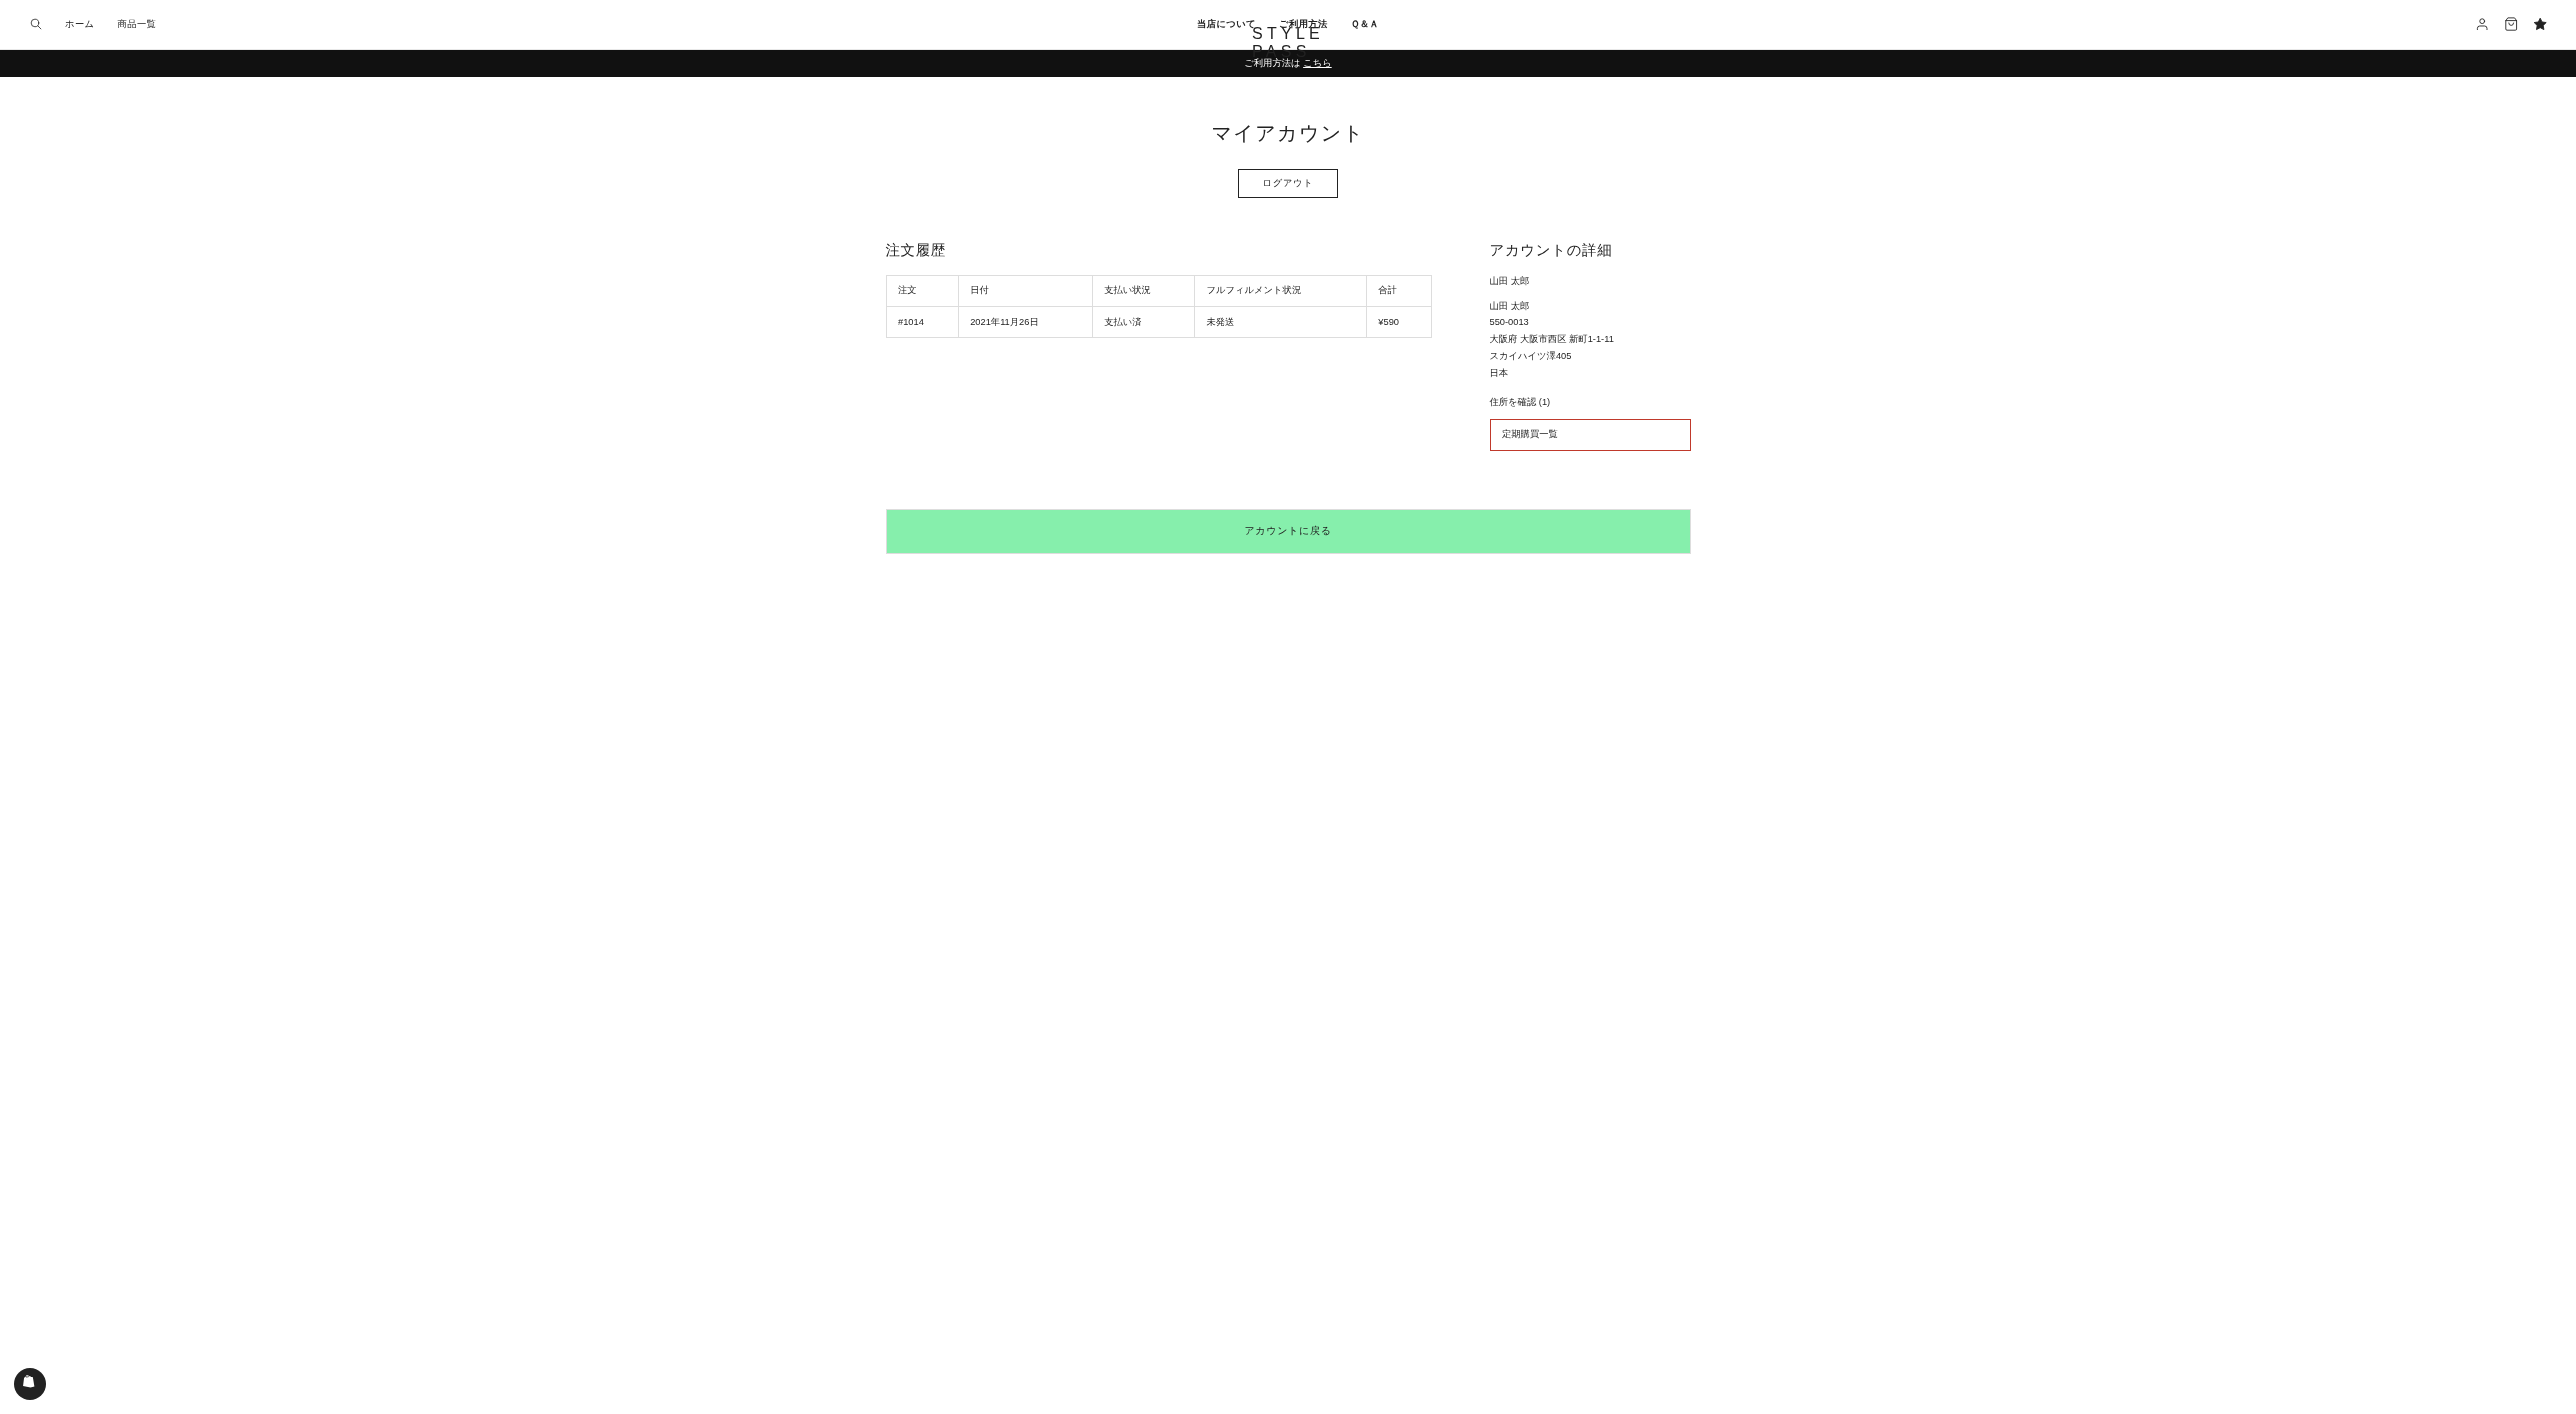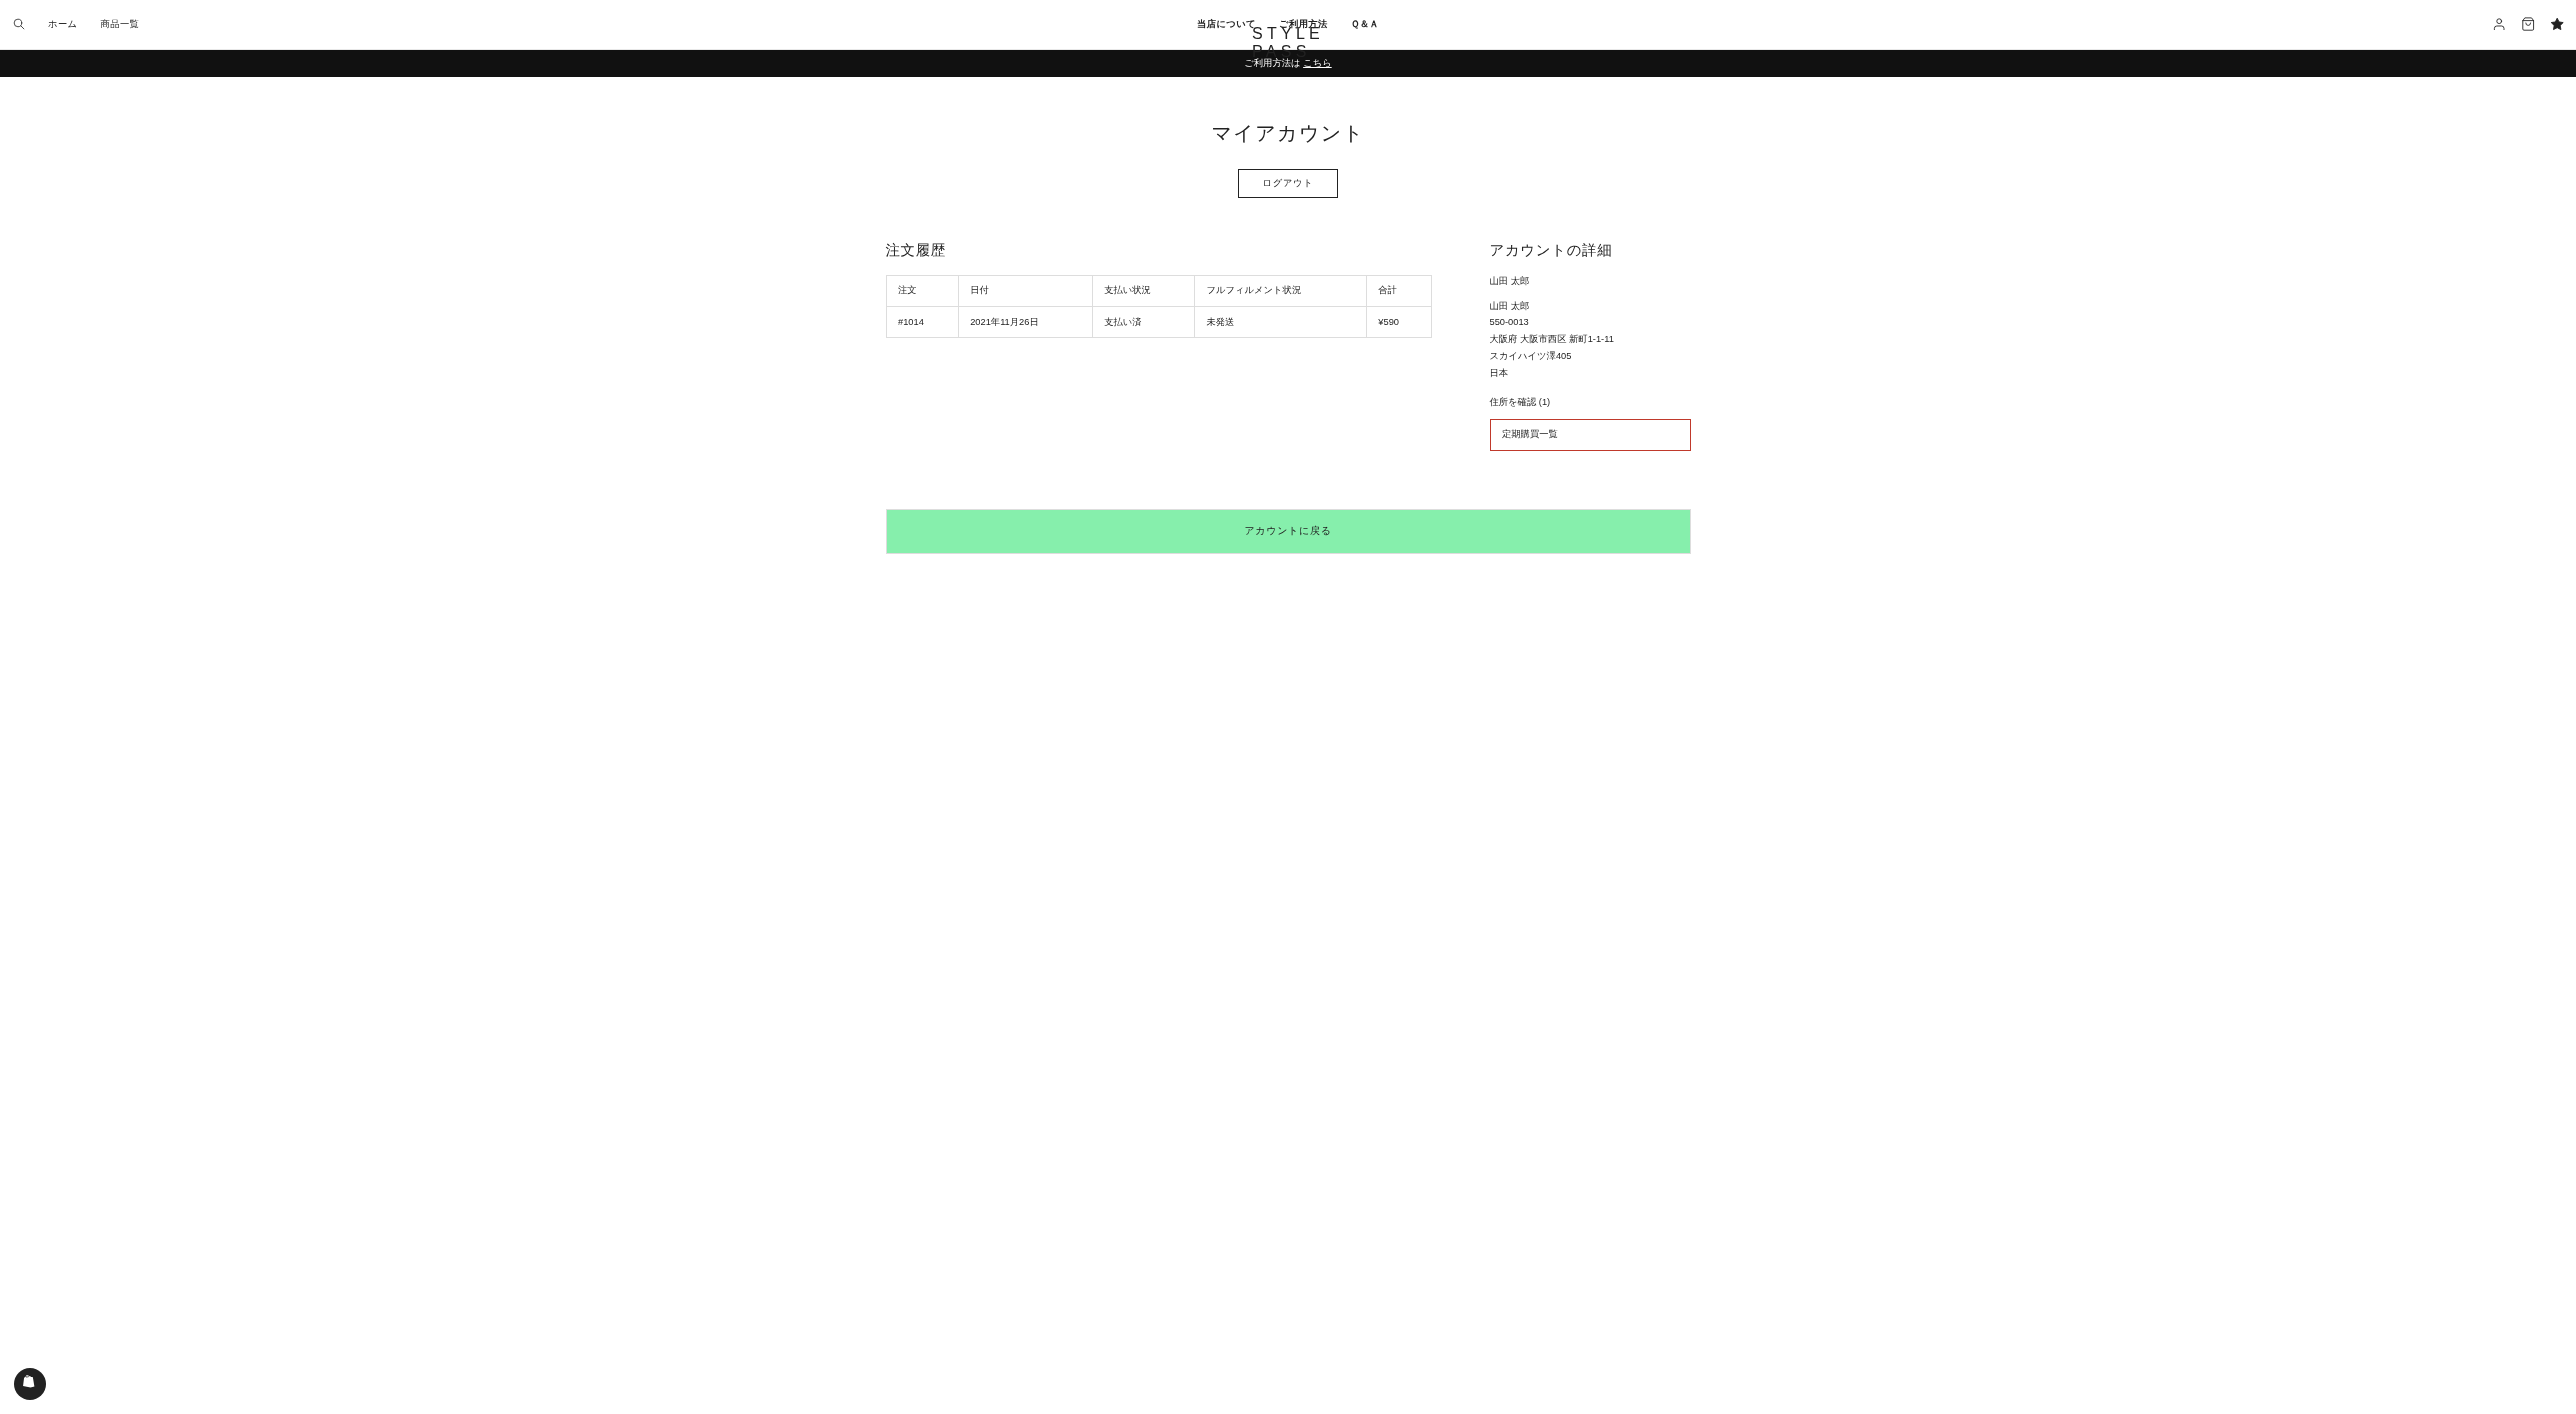--- a/index.html
+++ b/index.html
@@ -3,21 +3,21 @@
   <meta charset="utf-8">
   <style>
     * { box-sizing: border-box; margin: 0; padding: 0; }
     body { font-family: 'Helvetica Neue', Arial, 'Hiragino Kaku Gothic ProN', 'Hiragino Sans', Meiryo, sans-serif; background: #fff; color: #222; font-size: 10px; }
 
     
     .header {
       display: flex;
       align-items: center;
       justify-content: space-between;
-      padding: 0 12px;
+      padding: 0 29px;
       height: 50px;
       border-bottom: 0.7px solid #e8e8e8;
       background: #fff;
     }
     .header-left {
       display: flex;
       align-items: center;
       gap: 23px;
       flex: 1;
     }

